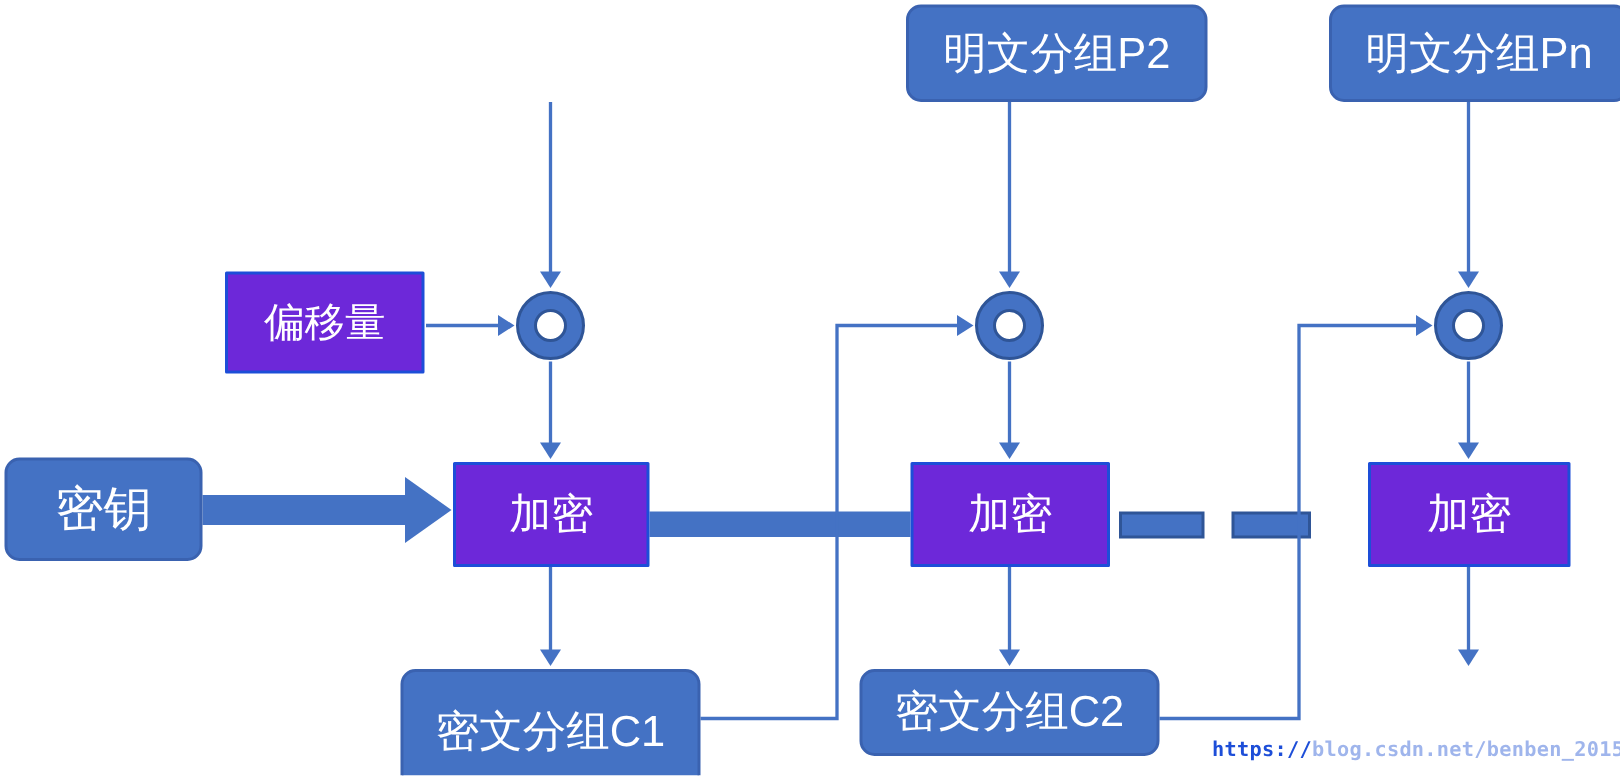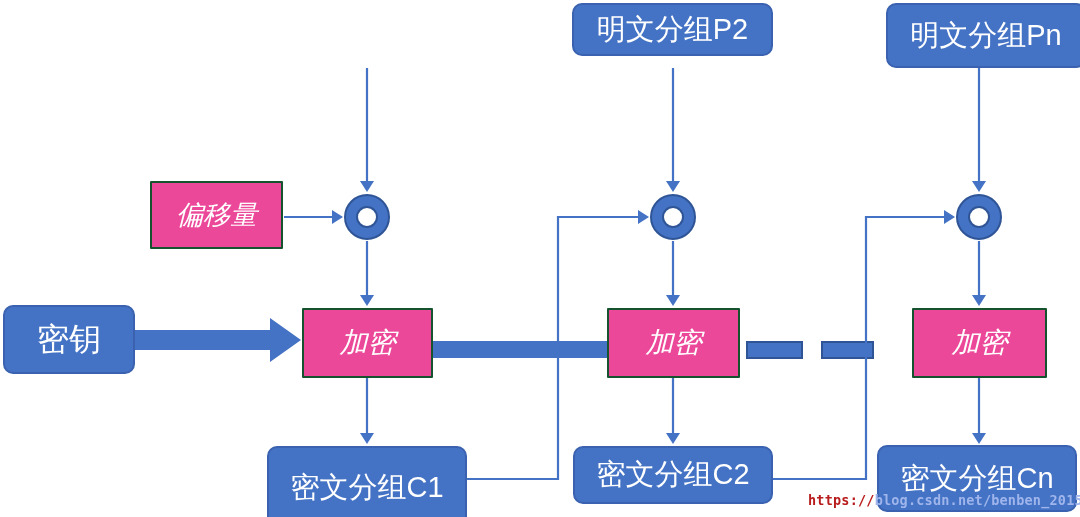--- a/index.html
+++ b/index.html
@@ -6,27 +6,27 @@
   .canvas {
     position:relative; width:1080px; height:517px; background:#ffffff;
     font-family:"Liberation Sans", sans-serif; overflow:hidden;
   }
   .connectors { position:absolute; left:0; top:0; width:1080px; height:517px; }
   .box {
     position:absolute; display:flex; align-items:center; justify-content:center;
     color:#ffffff; box-sizing:border-box; text-align:center; white-space:nowrap;
   }
   .dark  { background:#4472C4; border:2px solid #3A62B0; border-radius:10px; font-size:29px; }
-  .light { background:#ec4899; border:2px solid #14532d; border-radius:1px;  font-size:28px;font-style:italic; }
+  .light { background:#6d28d9; border:2px solid #1d4ed8; border-radius:1px;  font-size:28px; }
   .watermark {
     position:absolute; left:808px; top:492px; z-index:5;
     font-family:"DejaVu Sans Mono", monospace; font-weight:bold;
     font-size:13.5px; letter-spacing:0.2px;
   }
-  .wm-prefix { color:#b91c1c; }
+  .wm-prefix { color:#1d4ed8; }
   .wm-rest   { color:#9FB5EC; }
 </style>
 </head>
 <body>
 
 <div class="canvas">
 
   <svg class="connectors" width="1080" height="517" viewBox="0 0 1080 517" xmlns="http://www.w3.org/2000/svg">
 
     <g fill="#4472C4">
@@ -81,21 +81,21 @@
     <g>
       <circle cx="673" cy="217" r="22" fill="#4472C4" stroke="#2F5597" stroke-width="2"></circle>
       <circle cx="673" cy="217" r="10" fill="#FFFFFF" stroke="#2F5597" stroke-width="2"></circle>
     </g>
     <g>
       <circle cx="979" cy="217" r="22" fill="#4472C4" stroke="#2F5597" stroke-width="2"></circle>
       <circle cx="979" cy="217" r="10" fill="#FFFFFF" stroke="#2F5597" stroke-width="2"></circle>
     </g>
   </svg>
 
-  <div class="box dark" style="left:572px;top:3px;width:201px;height:53px">
+  <div class="box dark" style="left:604px;top:3px;width:201px;height:65px">
     <span>明文分组P2</span>
   </div>
   <div class="box dark" style="left:886px;top:3px;width:200px;height:65px">
     <span>明文分组Pn</span>
   </div>
 
   <div class="box light" style="left:150px;top:181px;width:133px;height:68px;font-size:27px">
     <span>偏移量</span>
   </div>
 
@@ -112,21 +112,18 @@
   <div class="box light" style="left:912px;top:308px;width:135px;height:70px">
     <span>加密</span>
   </div>
 
   <div class="box dark" style="left:267px;top:446px;width:200px;height:84px">
     <span>密文分组C1</span>
   </div>
   <div class="box dark" style="left:573px;top:446px;width:200px;height:58px">
     <span>密文分组C2</span>
   </div>
-  <div class="box dark" style="left:877px;top:445px;width:200px;height:67px">
-    <span>密文分组Cn</span>
-  </div>
 
   <div class="watermark">
     <span class="wm-prefix">https://</span><span class="wm-rest">blog.csdn.net/benben_2015</span>
   </div>
 
 </div>
 
 </body></html>

